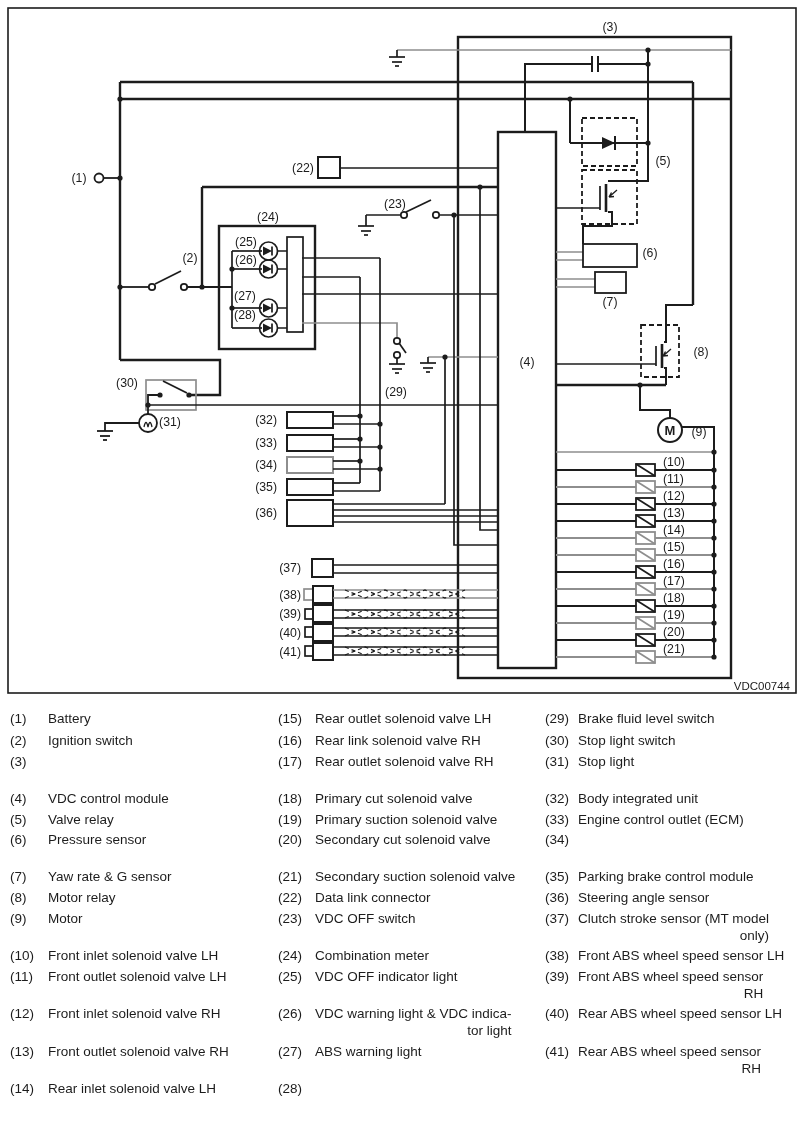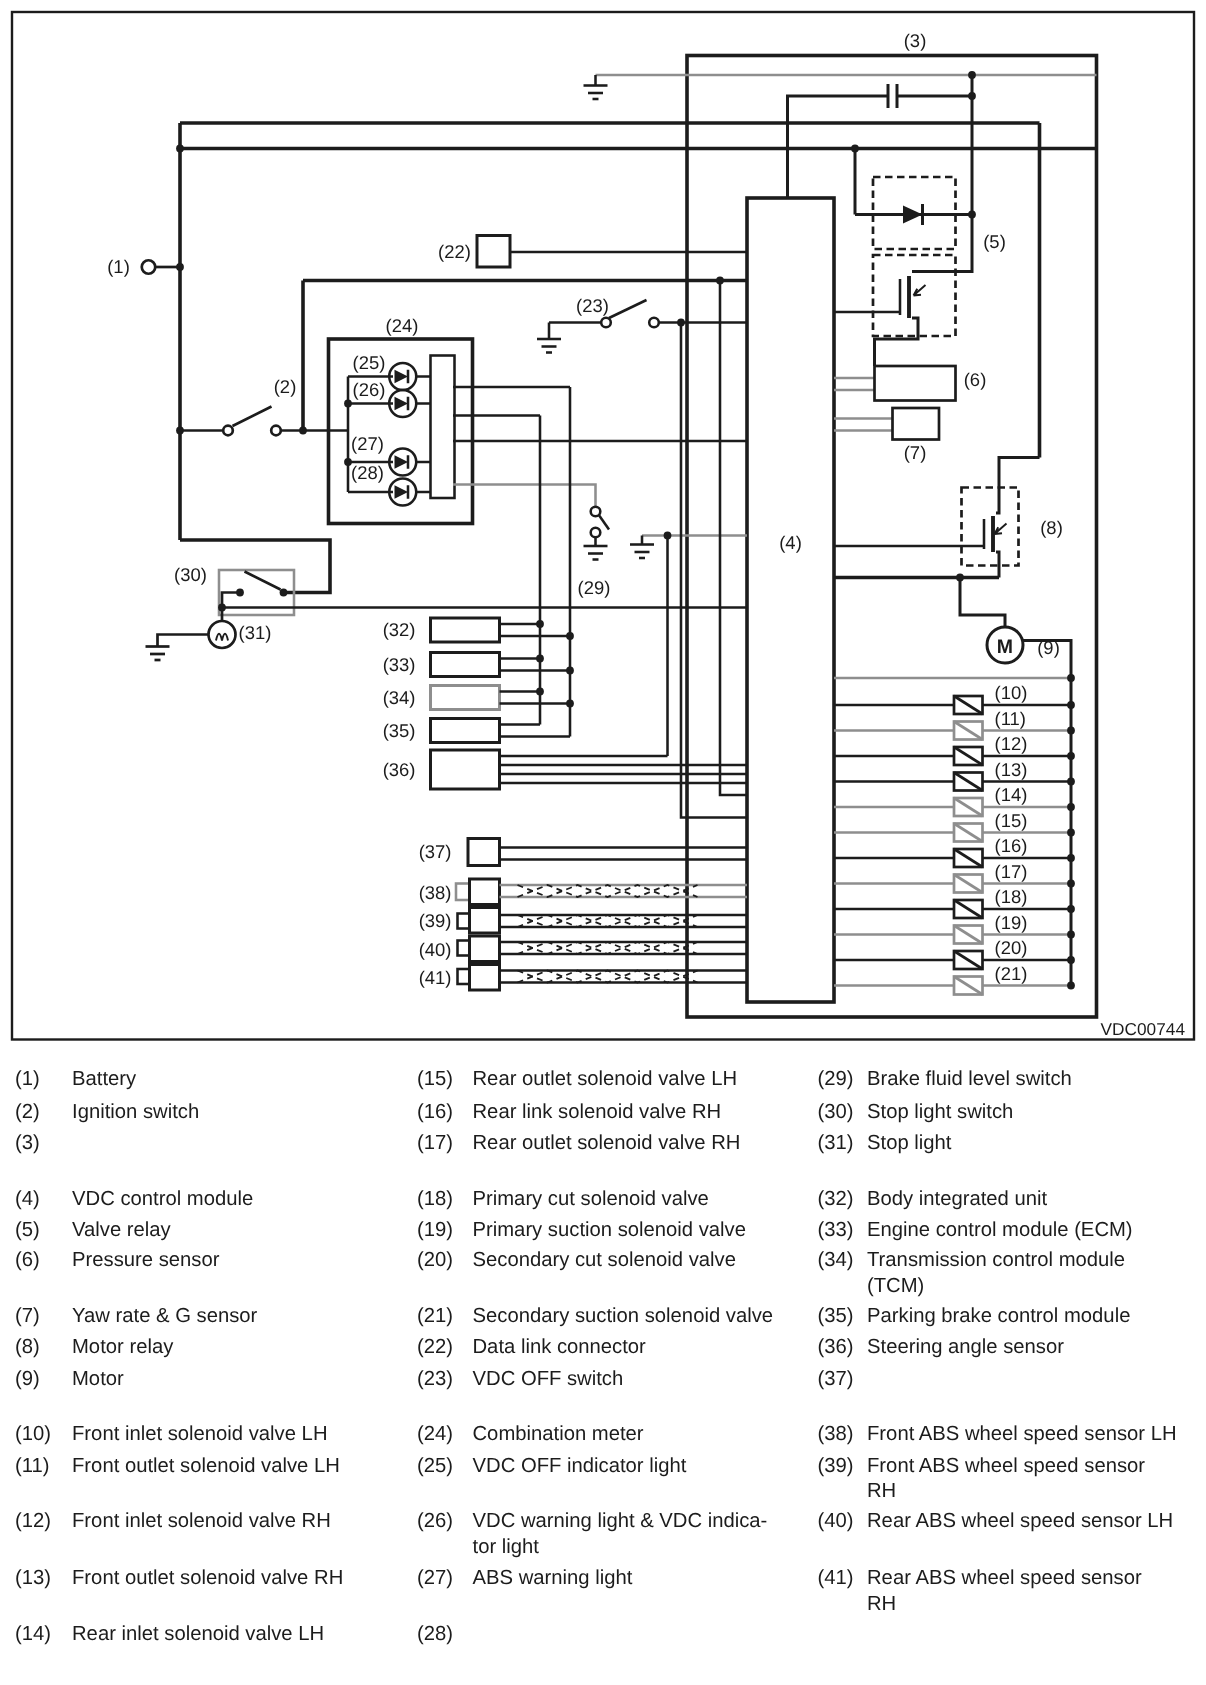--- a/index.html
+++ b/index.html
@@ -8,21 +8,21 @@
   #diagram{position:absolute;left:0;top:0;}
   svg text{font-family:"Liberation Sans",sans-serif;font-size:12.3px;fill:#1c1c1c;}
   svg text.small{font-size:11.5px;}
   .legend{position:absolute;left:10px;top:710px;width:786px;display:grid;
           grid-template-columns:268px 267px auto;
           grid-template-rows:22px 21px 17px 20px 21px 20px 17px 20px 21px 21px 17px 20px 21px 17px 20px 17px 21px 17px 20px 17px 22px;
           font-size:13.5px;line-height:17px;}
   .li{display:flex;align-items:flex-start;}
   .num{flex:none;}
   .w38{width:38px;} .w37{width:37px;} .w33{width:33px;}
-  .lbl{white-space:pre-line;}
+  .lbl{white-space:pre-line;text-align:right;}
 </style>
 </head>
 <body>
 
 <div id="page">
 
 <svg id="diagram" width="804" height="706" viewBox="0 0 804 706">
 
   <g fill="none" stroke="#1c1c1c">
     <rect x="8" y="8" width="788" height="685" stroke-width="1.6"></rect>
@@ -536,37 +536,37 @@
   <div class="li" style="grid-column:3;grid-row:3">
         <span class="num w33">(31)</span>
         <span class="lbl">Stop light</span>
       </div>
   <div class="li" style="grid-column:3;grid-row:5">
         <span class="num w33">(32)</span>
         <span class="lbl">Body integrated unit</span>
       </div>
   <div class="li" style="grid-column:3;grid-row:6">
         <span class="num w33">(33)</span>
-        <span class="lbl">Engine control module (ECM)</span>
+        <span class="lbl">Engine control outlet (ECM)</span>
       </div>
   <div class="li" style="grid-column:3;grid-row:7 / span 2">
         <span class="num w33">(34)</span>
-        <span class="lbl">Transmission control module
-(TCM)</span>
       </div>
   <div class="li" style="grid-column:3;grid-row:9">
         <span class="num w33">(35)</span>
         <span class="lbl">Parking brake control module</span>
       </div>
   <div class="li" style="grid-column:3;grid-row:10">
         <span class="num w33">(36)</span>
         <span class="lbl">Steering angle sensor</span>
       </div>
   <div class="li" style="grid-column:3;grid-row:11 / span 2">
         <span class="num w33">(37)</span>
+        <span class="lbl">Clutch stroke sensor (MT model
+only)</span>
       </div>
   <div class="li" style="grid-column:3;grid-row:13">
         <span class="num w33">(38)</span>
         <span class="lbl">Front ABS wheel speed sensor LH</span>
       </div>
   <div class="li" style="grid-column:3;grid-row:14 / span 2">
         <span class="num w33">(39)</span>
         <span class="lbl">Front ABS wheel speed sensor
 RH</span>
       </div>

